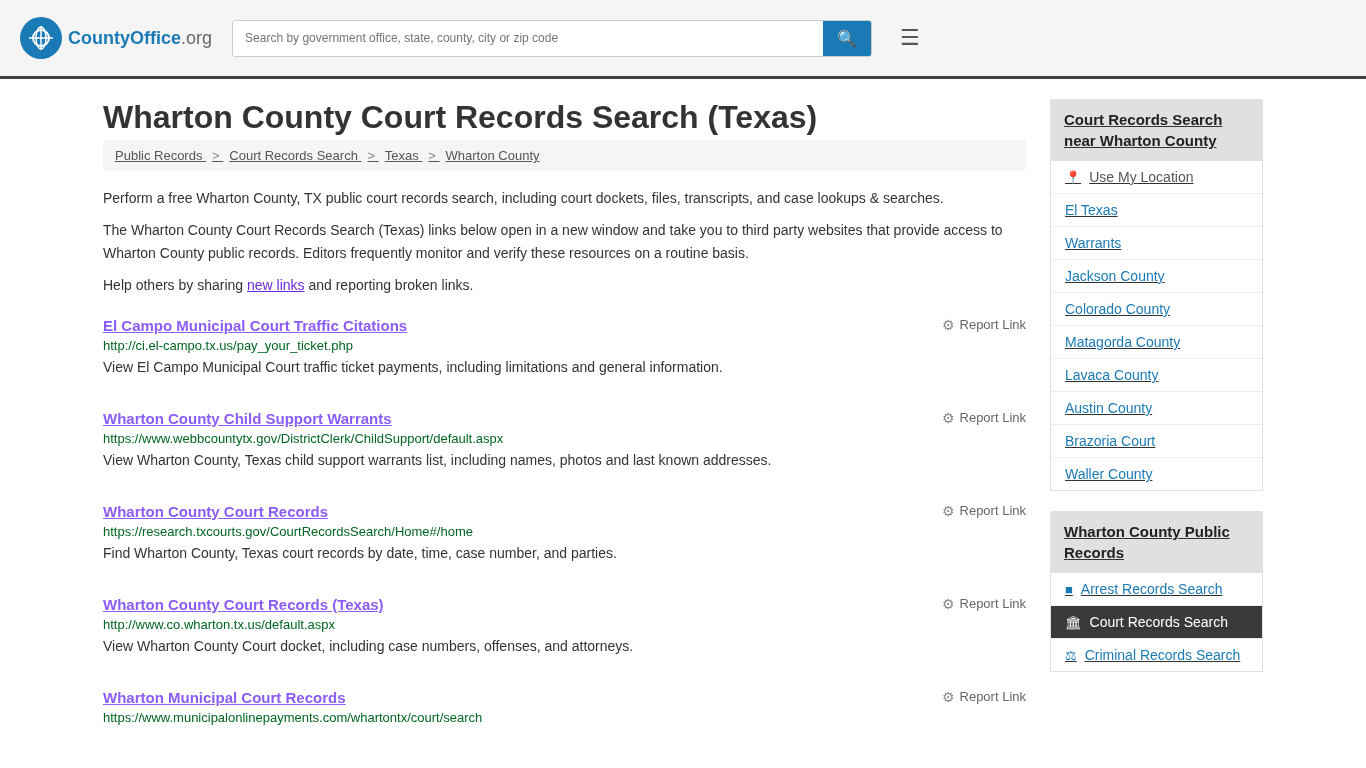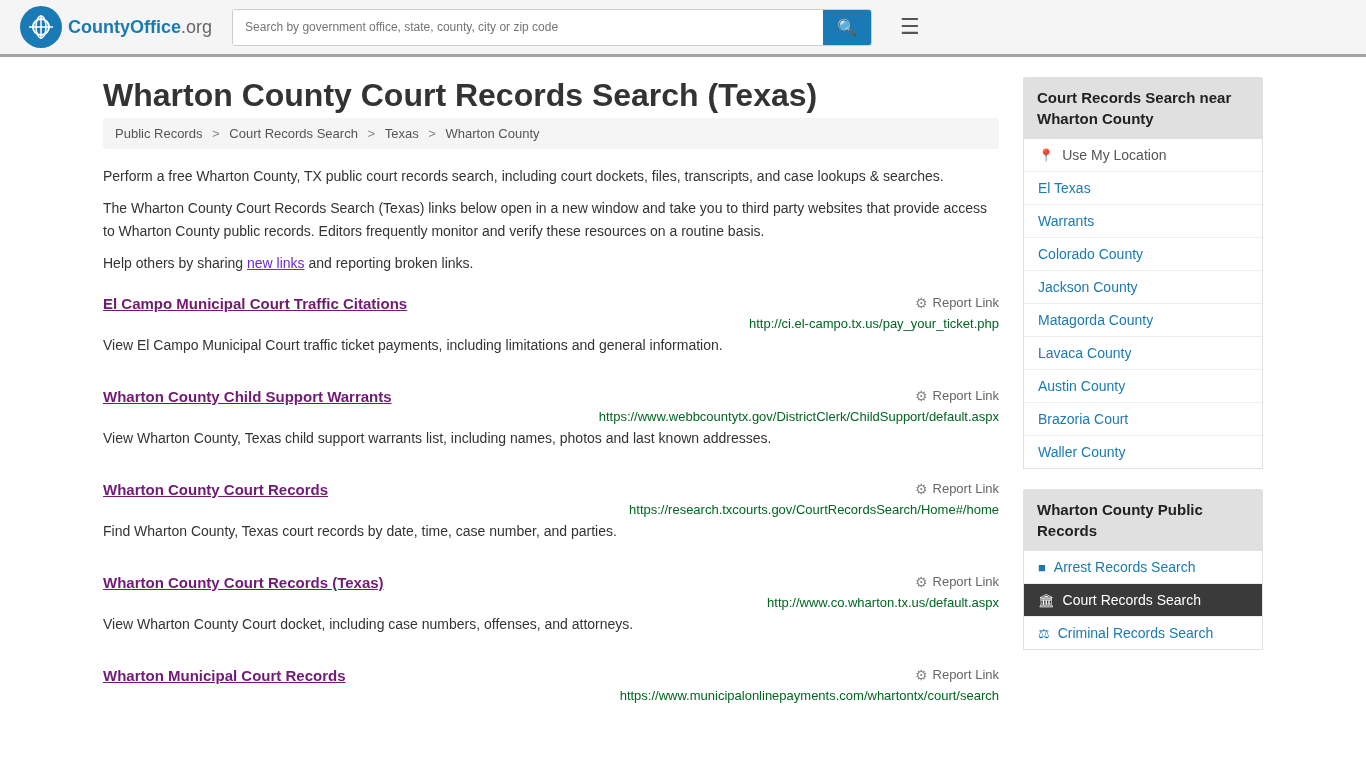--- a/index.html
+++ b/index.html
@@ -1,22 +1,22 @@
 <!DOCTYPE html>
 <html><head>
   <meta charset="utf-8">
   <style>
     * { box-sizing: border-box; margin: 0; padding: 0; }
     body { font-family: Arial, sans-serif; font-size: 14px; color: #333; background: #fff; }
 
     
     .header {
       background: #f5f5f5;
-      border-bottom: 3px solid #a3a3a3;
-      padding: 6px 20px;
+      border-bottom: 3px solid #404040;
+      padding: 17px 20px;
       display: flex;
       align-items: center;
       gap: 20px;
     }
     .logo-area {
       display: flex;
       align-items: center;
       gap: 6px;
       text-decoration: none;
       color: #333;
@@ -92,20 +92,21 @@
       color: #333;
       margin-bottom: 4px;
     }
     .breadcrumb {
       background: #f5f5f5;
       padding: 8px 12px;
       border-radius: 3px;
       font-size: 13px;
       margin-bottom: 16px;
       color: #555;
+      text-decoration: underline;
     }
     .breadcrumb a {
       color: #555;
       text-decoration: none;
     }
     .breadcrumb span { margin: 0 6px; color: #888; }
     .description {
       font-size: 14px;
       line-height: 1.6;
       margin-bottom: 10px;
@@ -124,21 +125,21 @@
     }
     .result-header {
       display: flex;
       justify-content: space-between;
       align-items: flex-start;
       margin-bottom: 4px;
     }
     .result-title {
       font-size: 15px;
       font-weight: bold;
-      color: #701a75;
+      color: #8b5cf6;
       text-decoration: underline;
       cursor: pointer;
     }
     .report-link {
       display: flex;
       align-items: center;
       gap: 5px;
       color: #666;
       font-size: 13px;
       cursor: pointer;
@@ -146,32 +147,32 @@
       flex-shrink: 0;
     }
     .report-icon {
       font-size: 14px;
       color: #888;
     }
     .result-url {
       color: #006621;
       font-size: 13px;
       margin-bottom: 4px;
-      text-align: right;
     }
     .result-description {
       font-size: 14px;
       color: #333;
       line-height: 1.5;
     }
 
     
     .sidebar {
-      width: 240px;
+      width: 213px;
       flex-shrink: 0;
+      text-decoration: underline;
     }
     .sidebar-section {
       margin-bottom: 20px;
     }
     .sidebar-header {
       background: #e0e0e0;
       padding: 10px 14px;
       font-size: 15px;
       font-weight: bold;
       color: #222;
@@ -324,24 +325,24 @@
             <span class="item-icon location-icon">📍</span>
             <span>Use My Location</span>
           </a>
           <a href="#" class="sidebar-item">
             <span>El Texas</span>
           </a>
           <a href="#" class="sidebar-item">
             <span>Warrants</span>
           </a>
           <a href="#" class="sidebar-item">
+            <span>Jackson County</span>
+          </a>
+          <a href="#" class="sidebar-item">
             <span>Colorado County</span>
-          </a>
-          <a href="#" class="sidebar-item">
-            <span>Jackson County</span>
           </a>
           <a href="#" class="sidebar-item">
             <span>Matagorda County</span>
           </a>
           <a href="#" class="sidebar-item">
             <span>Lavaca County</span>
           </a>
           <a href="#" class="sidebar-item">
             <span>Austin County</span>
           </a>

